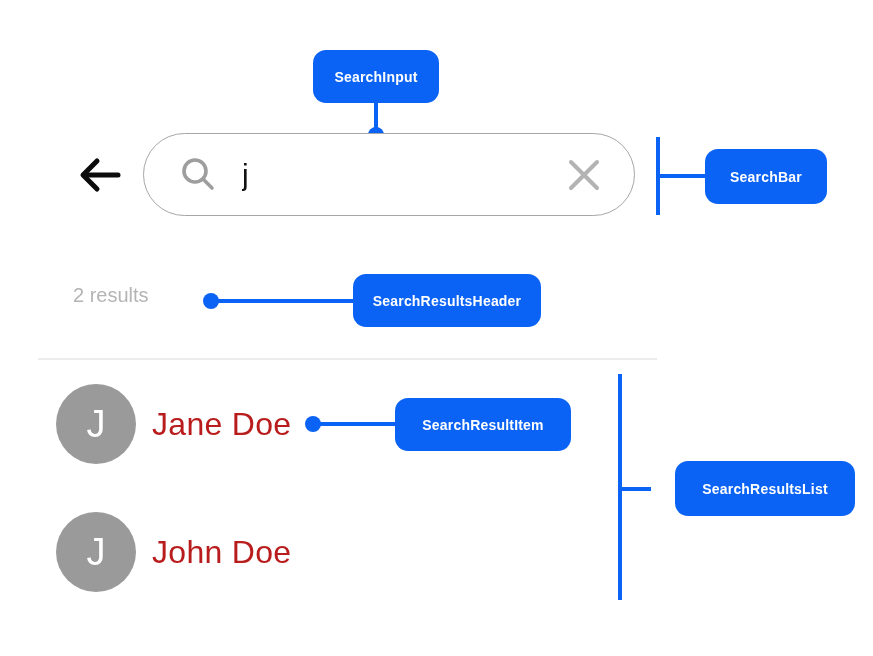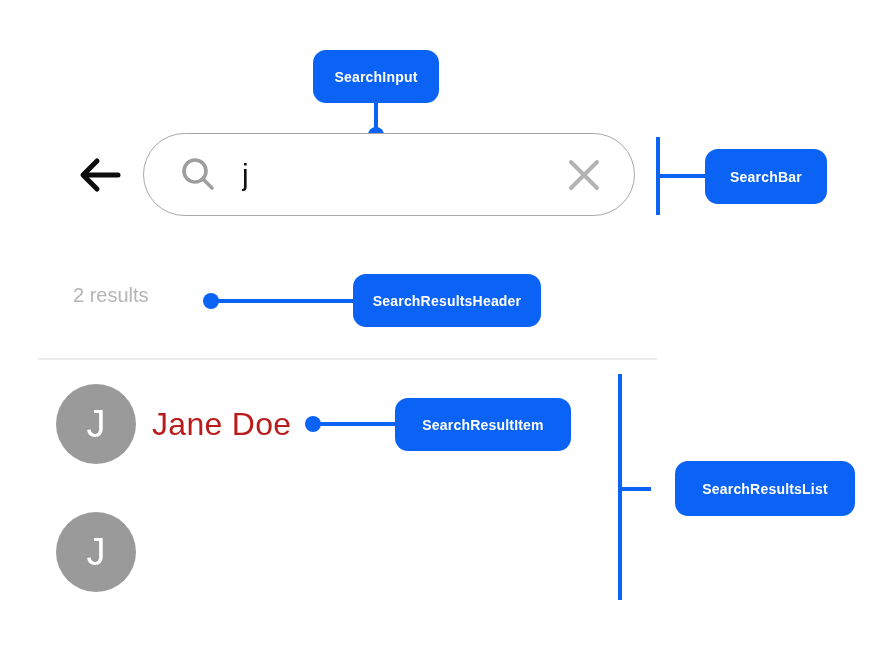--- a/index.html
+++ b/index.html
@@ -97,19 +97,20 @@
   <div class="result-row" style="top:384px;">
     <div class="avatar">J</div>
     <div class="result-name">Jane Doe</div>
   </div>
   <div class="dot" style="left:305px;top:416px;"></div>
   <div class="conn" style="left:313px;top:422px;width:82px;height:4px;"></div>
   <div class="badge" style="left:395px;top:398px;width:176px;height:53px;">SearchResultItem</div>
 
   <div class="result-row" style="top:512px;">
     <div class="avatar">J</div>
+    <div class="result-name">John Doe</div>
   </div>
 
   <div class="conn" style="left:618px;top:374px;width:4px;height:226px;"></div>
   <div class="conn" style="left:622px;top:487px;width:29px;height:4px;"></div>
   <div class="badge" style="left:651px;top:461px;width:180px;height:55px;margin-left:24px;">SearchResultsList</div>
 
 </div>
 
 </body></html>

